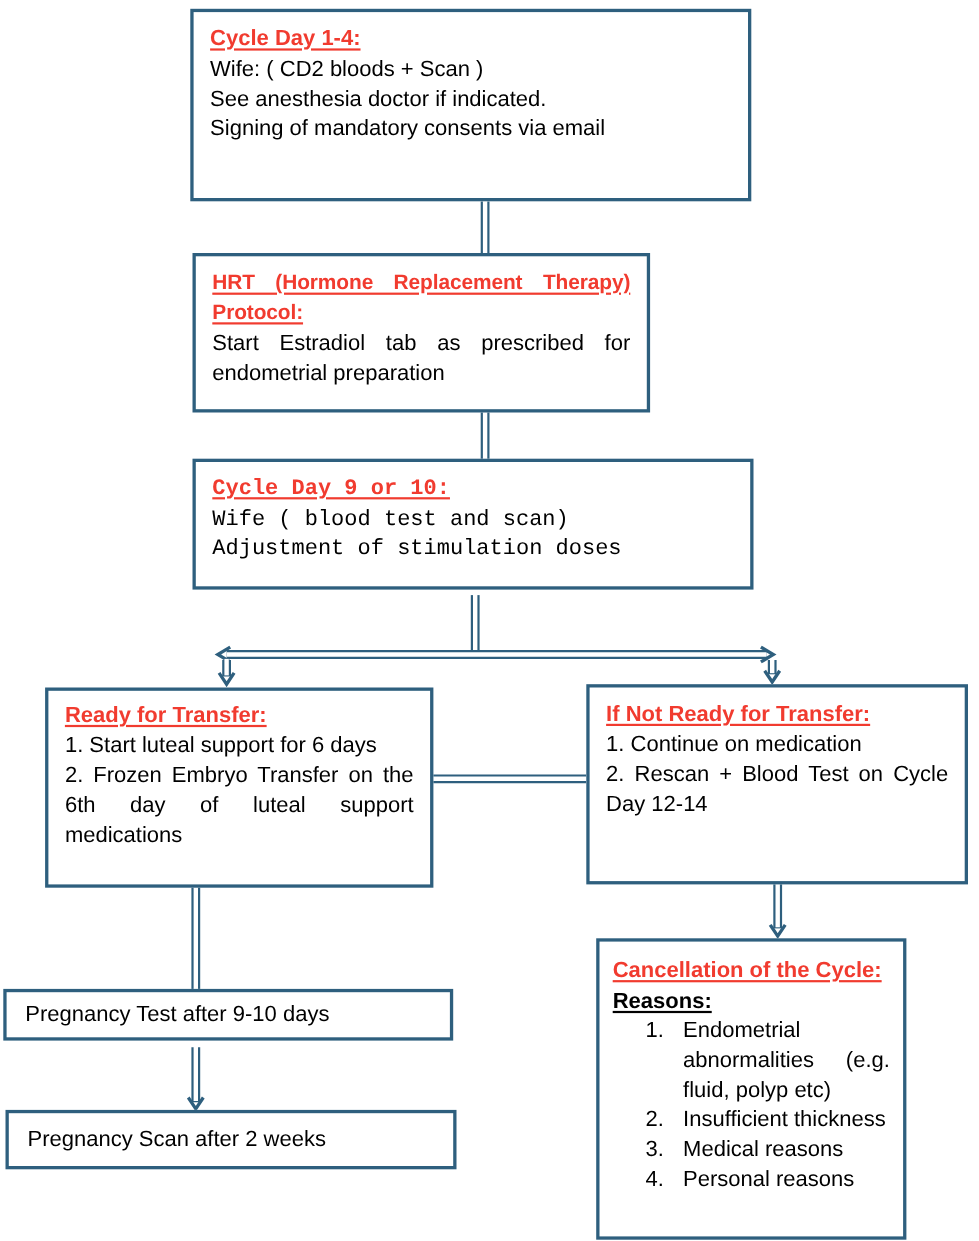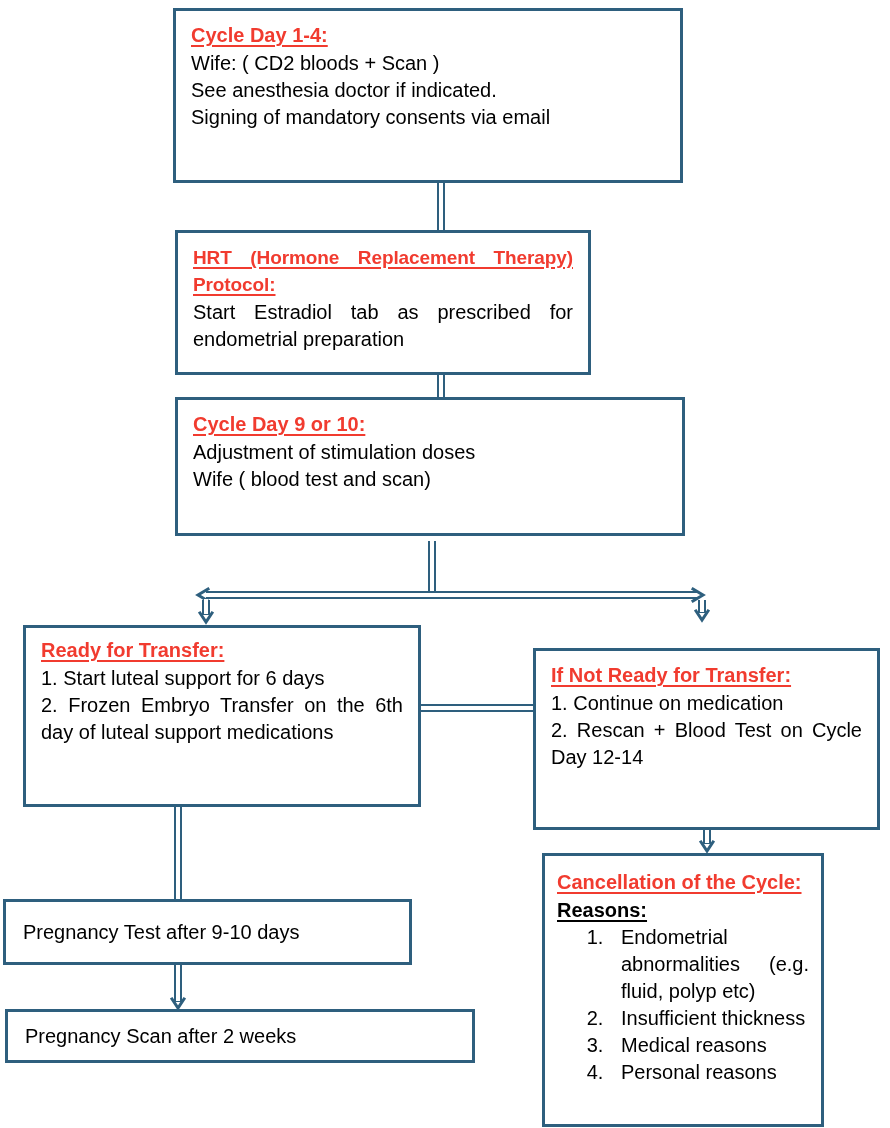--- a/index.html
+++ b/index.html
@@ -133,49 +133,49 @@
       </div>
   </div>
 
   <div class="box justify" id="hrt-box" style="left:175px; top:230px; width:416px; height:145px;">
     <div class="box-title">HRT (Hormone Replacement Therapy) Protocol:</div>
     <div>
         <div>Start Estradiol tab as prescribed for endometrial preparation</div>
       </div>
   </div>
 
-  <div class="box" id="cd910-box" style="left:175px; top:397px; width:510px; height:139px;">
+  <div class="box" id="cd910-box" style="left:175px; top:417px; width:510px; height:119px;font-family:Liberation Mono, monospace;">
     <div class="box-title">Cycle Day 9 or 10:</div>
     <div>
+        <div>Wife ( blood test and scan)</div>
         <div>Adjustment of stimulation doses</div>
-        <div>Wife ( blood test and scan)</div>
       </div>
   </div>
 
-  <div class="box justify" id="ready-box" style="left:23px; top:625px; width:398px; height:182px; padding-top:9px;">
+  <div class="box justify" id="ready-box" style="left:41px; top:625px; width:353px; height:182px; padding-top:9px;">
     <div class="box-title">Ready for Transfer:</div>
     <div>
         <div>1. Start luteal support for 6 days</div>
         <div>2. Frozen Embryo Transfer on the 6th day of luteal support medications</div>
       </div>
   </div>
 
-  <div class="box justify" id="notready-box" style="left:533px; top:622px; width:347px; height:182px; margin-top:26px;">
+  <div class="box justify" id="notready-box" style="left:533px; top:622px; width:347px; height:182px; ">
     <div class="box-title">If Not Ready for Transfer:</div>
     <div>
         <div>1. Continue on medication</div>
         <div>2. Rescan + Blood Test on Cycle Day 12-14</div>
       </div>
   </div>
 
-  <div class="box single-line" id="pregtest-box" style="left:3px; top:899px; width:409px; height:66px;">
+  <div class="box single-line" id="pregtest-box" style="left:3px; top:899px; width:409px; height:47px;">
     <span>Pregnancy Test after 9-10 days</span>
   </div>
 
-  <div class="box single-line" id="pregscan-box" style="left:5px; top:1009px; width:470px; height:54px;">
+  <div class="box single-line" id="pregscan-box" style="left:5px; top:1009px; width:410px; height:54px;">
     <span>Pregnancy Scan after 2 weeks</span>
   </div>
 
   <div class="box" id="cancel-box" style="left:542px; top:853px; width:282px; height:274px; padding-top:13px; padding-left:12px; padding-right:12px;">
     <div class="box-title">Cancellation of the Cycle:</div>
     <div class="box-subtitle">Reasons:</div>
     <ol>
         <li>Endometrial abnormalities (e.g. fluid, polyp etc)</li>
         <li>Insufficient thickness</li>
         <li>Medical reasons</li>

